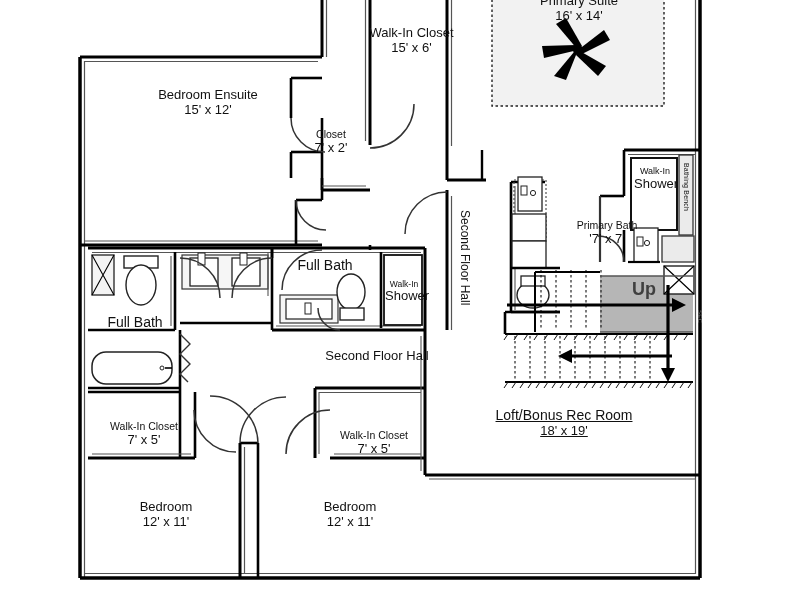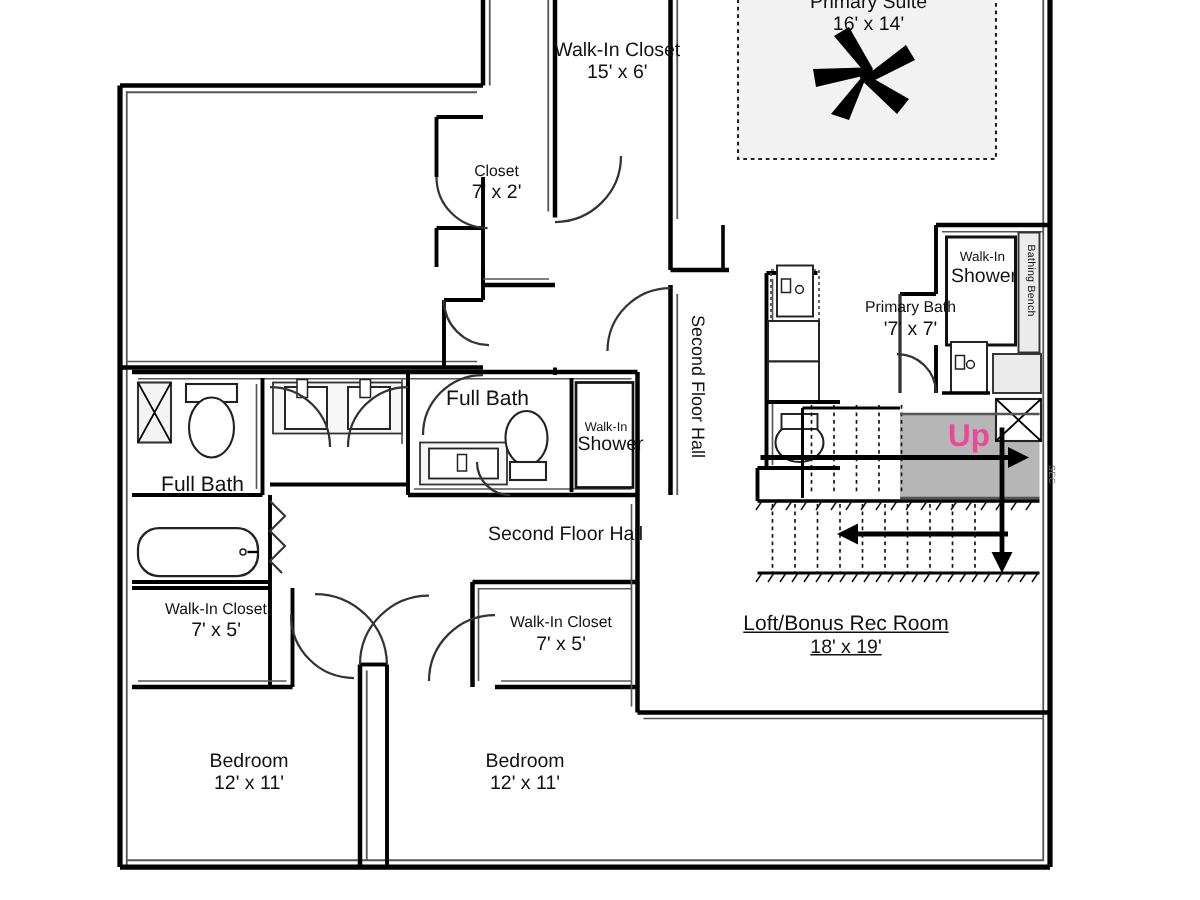--- a/index.html
+++ b/index.html
@@ -7,29 +7,29 @@
   body{width:800px;height:600px;overflow:hidden;
        font-family:"Liberation Sans","DejaVu Sans",sans-serif;color:#1a1a1a;}
   #plan{position:relative;width:800px;height:600px;background:#fff;}
   .fill-l{position:absolute;background:#e9e9e9;}
   .fill-d{position:absolute;background:#b6b6b6;}
 
   
   .label{position:absolute;text-align:center;line-height:1.12;
          font-size:13px;color:#111;white-space:nowrap;}
   .label .dim{display:block;font-size:13px;}
-  .label.sm{font-size:10.5px;}
+  .label.sm{font-size:10.5px;margin-top:20px;}
   .label.sm .dim{font-size:13px;}
   .label.xs{font-size:8.5px;line-height:1.1;}
   .label.big{font-size:14px;}
   .label.big .dim{font-size:13px;}
   .vert{position:absolute;white-space:nowrap;font-size:12px;color:#111;
         transform-origin:0 0;transform:rotate(90deg);}
   .vert.tiny{font-size:7px;letter-spacing:.2px;}
-  .up{position:absolute;font-size:21px;font-weight:bold;color:#ec4899;}
+  .up{position:absolute;font-size:18px;font-weight:bold;color:#404040;}
 
   
   svg.ovl{position:absolute;left:0;top:0;width:800px;height:600px;
           pointer-events:none;overflow:visible;}
 </style>
 </head>
 <body>
 
 <div id="plan">
 
@@ -315,20 +315,24 @@
       <path d="M672,298 L686,305 L672,312 Z" stroke="none"></path>
 
       <path d="M672,356 L572,356" stroke-width="3.2"></path>
       <path d="M572,349 L558,356 L572,363 Z" stroke="none"></path>
 
       <path d="M668,285 L668,368" stroke-width="3.2"></path>
       <path d="M661,368 L668,382 L675,368 Z" stroke="none"></path>
     </g>
   </svg>
 
+  <div class="label" style="left:138px;top:88px;width:140px;">
+    <span>Bedroom Ensuite</span>
+    <span class="dim">15' x 12'</span>
+  </div>
 
   <div class="label sm" style="left:300px;top:109px;width:62px;">
     <span>Closet</span>
     <span class="dim">7' x 2'</span>
   </div>
 
   <div class="label" style="left:359px;top:26px;width:105px;">
     <span>Walk-In Closet</span>
     <span class="dim">15' x 6'</span>
   </div>

